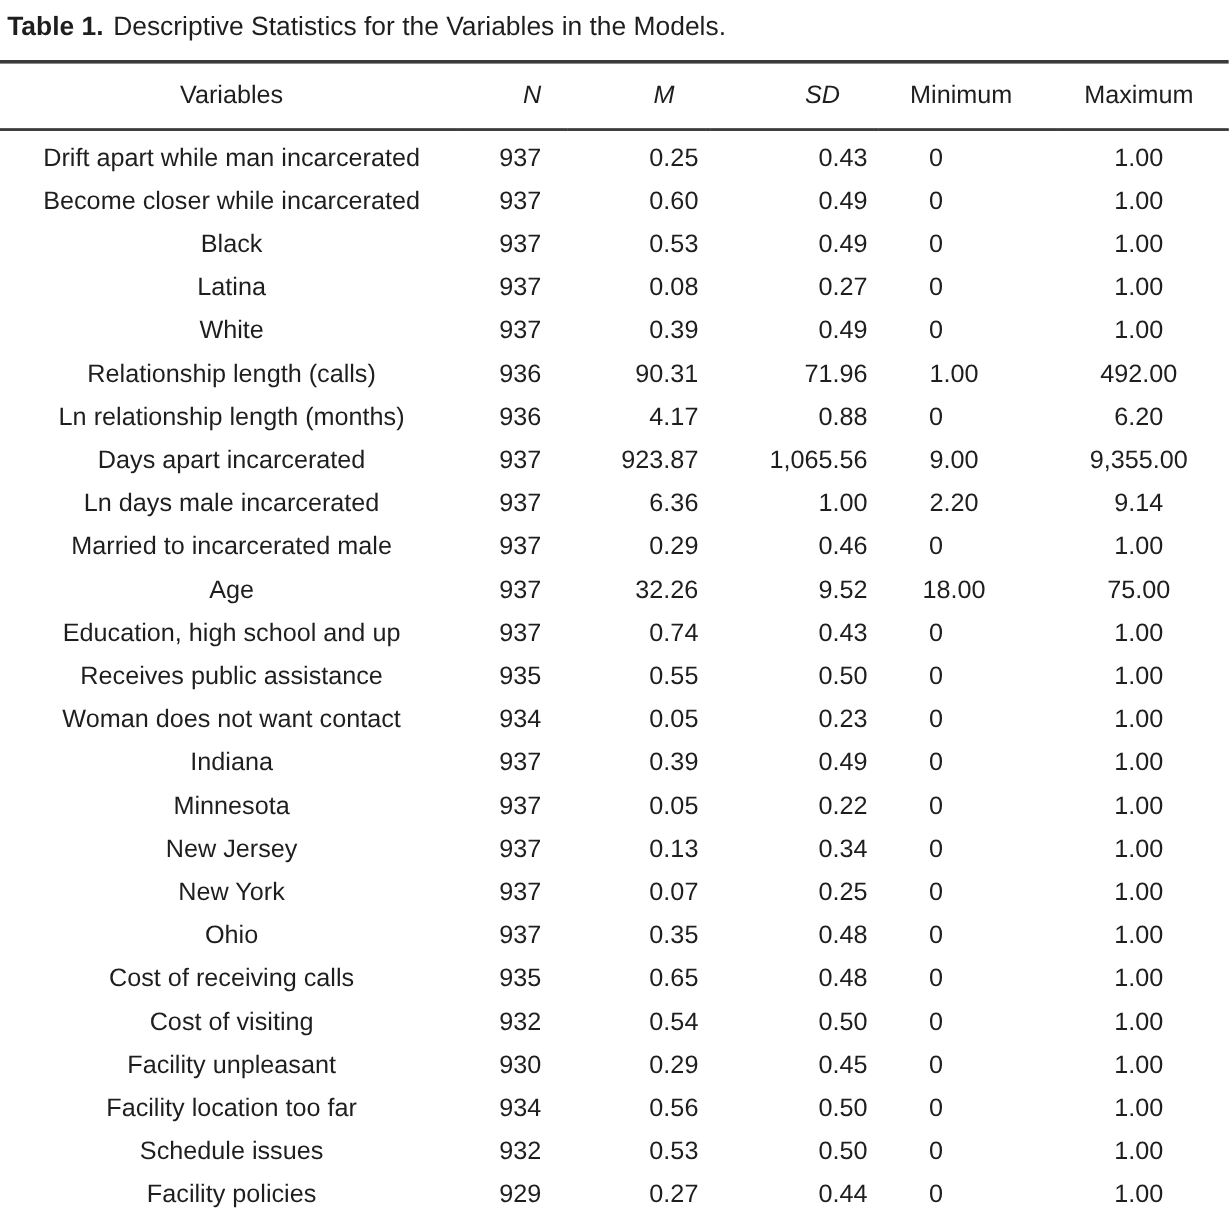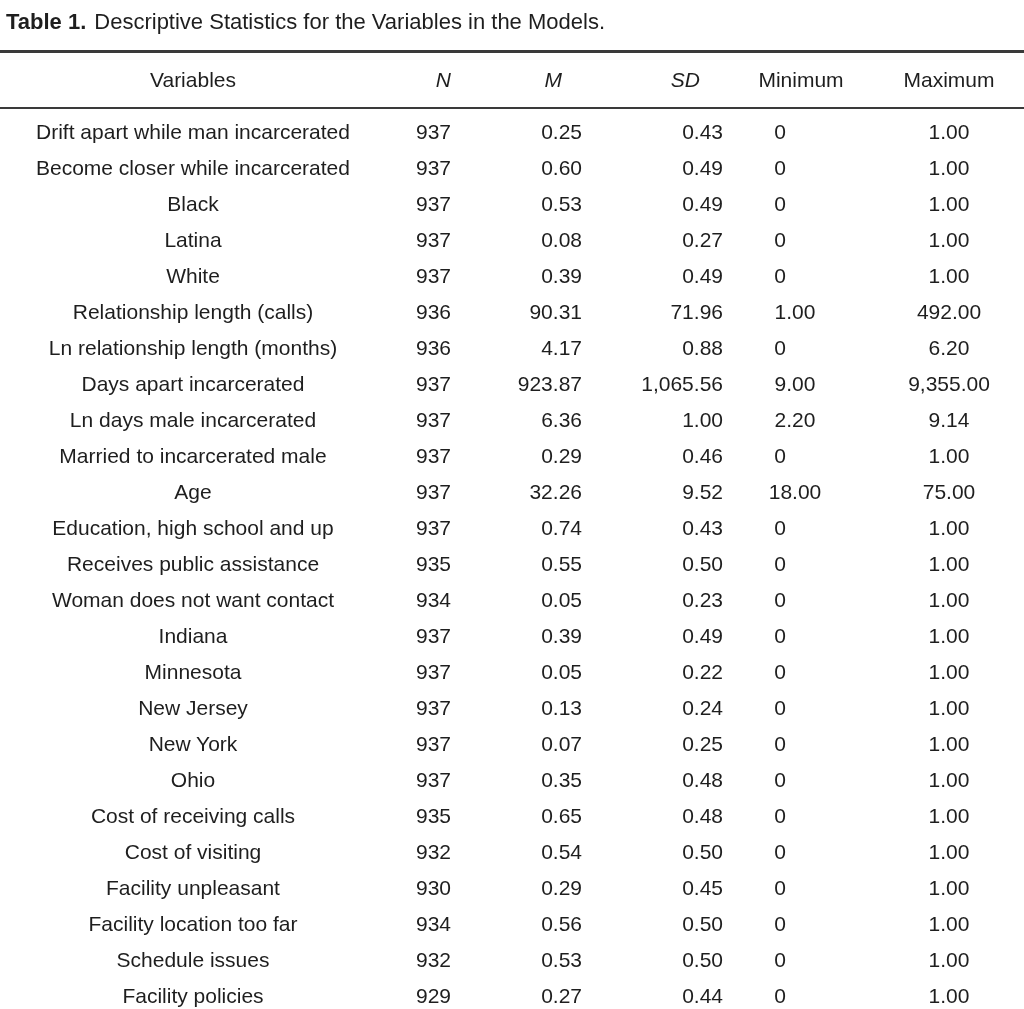--- a/index.html
+++ b/index.html
@@ -222,21 +222,21 @@
           <td class="col-n">937</td>
           <td class="col-m">0.05</td>
           <td class="col-sd">0.22</td>
           <td class="col-min int">0</td>
           <td class="col-max">1.00</td>
         </tr>
         <tr>
           <td class="col-var">New Jersey</td>
           <td class="col-n">937</td>
           <td class="col-m">0.13</td>
-          <td class="col-sd">0.24</td>
+          <td class="col-sd">0.34</td>
           <td class="col-min int">0</td>
           <td class="col-max">1.00</td>
         </tr>
         <tr>
           <td class="col-var">New York</td>
           <td class="col-n">937</td>
           <td class="col-m">0.07</td>
           <td class="col-sd">0.25</td>
           <td class="col-min int">0</td>
           <td class="col-max">1.00</td>

